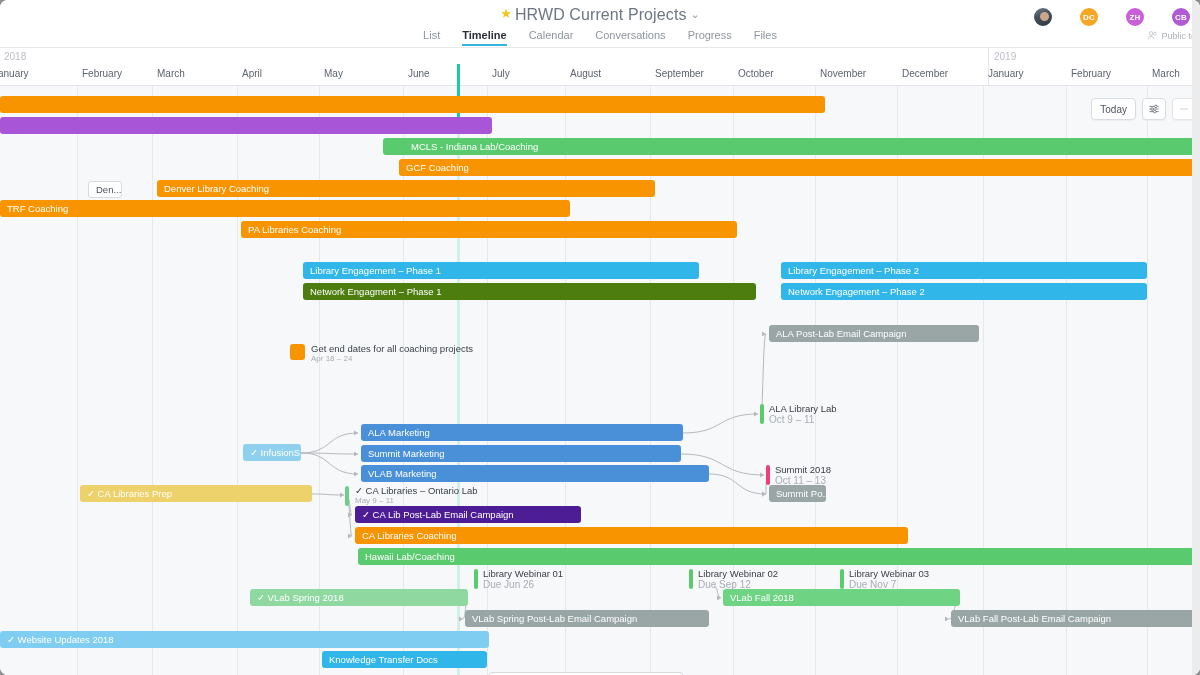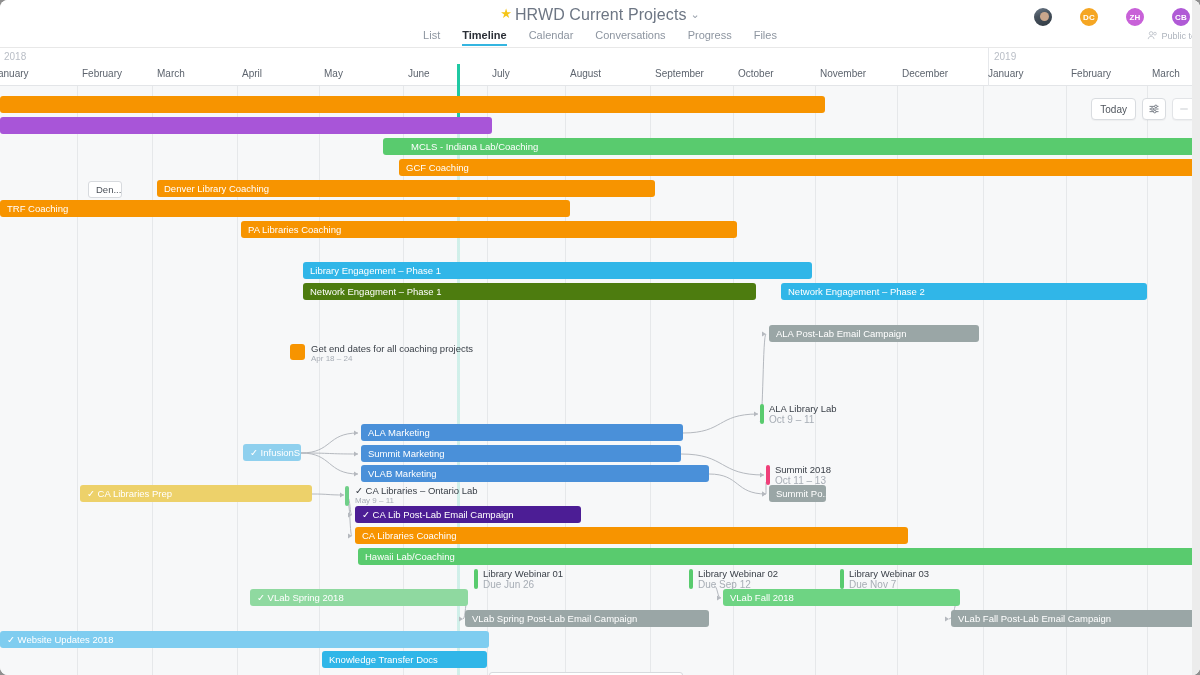--- a/index.html
+++ b/index.html
@@ -296,25 +296,28 @@
       </div>
       <div class="bar" style="left: 157px; top: 94px; width: 498px; background: rgb(247, 148, 0);">
         <span>Denver Library Coaching</span>
       </div>
       <div class="bar" style="left: 0px; top: 114px; width: 570px; background: rgb(247, 148, 0);">
         <span>TRF Coaching</span>
       </div>
       <div class="bar" style="left: 241px; top: 135px; width: 496px; background: rgb(247, 148, 0);">
         <span>PA Libraries Coaching</span>
       </div>
-      <div class="bar" style="left: 303px; top: 176px; width: 509px; background: rgb(48, 182, 232);">
+      <div class="bar" style="left: 303px; top: 176px; width: 396px; background: rgb(48, 182, 232);">
         <span>Library Engagement – Phase 1</span>
       </div>
       <div class="bar" style="left: 303px; top: 197px; width: 453px; background: #4d7c0f;">
         <span>Network Engagment – Phase 1</span>
+      </div>
+      <div class="bar" style="left: 781px; top: 176px; width: 366px; background: rgb(48, 182, 232);">
+        <span>Library Engagement – Phase 2</span>
       </div>
       <div class="bar" style="left: 781px; top: 197px; width: 366px; background: rgb(48, 182, 232);">
         <span>Network Engagement – Phase 2</span>
       </div>
       <div class="bar" style="left: 769px; top: 239px; width: 210px; background: rgb(154, 166, 166);">
         <span>ALA Post-Lab Email Campaign</span>
       </div>
       <div class="bar" style="left: 243px; top: 358px; width: 58px; background: rgb(143, 208, 238);">
         <span>✓ InfusionS...</span>
       </div>

